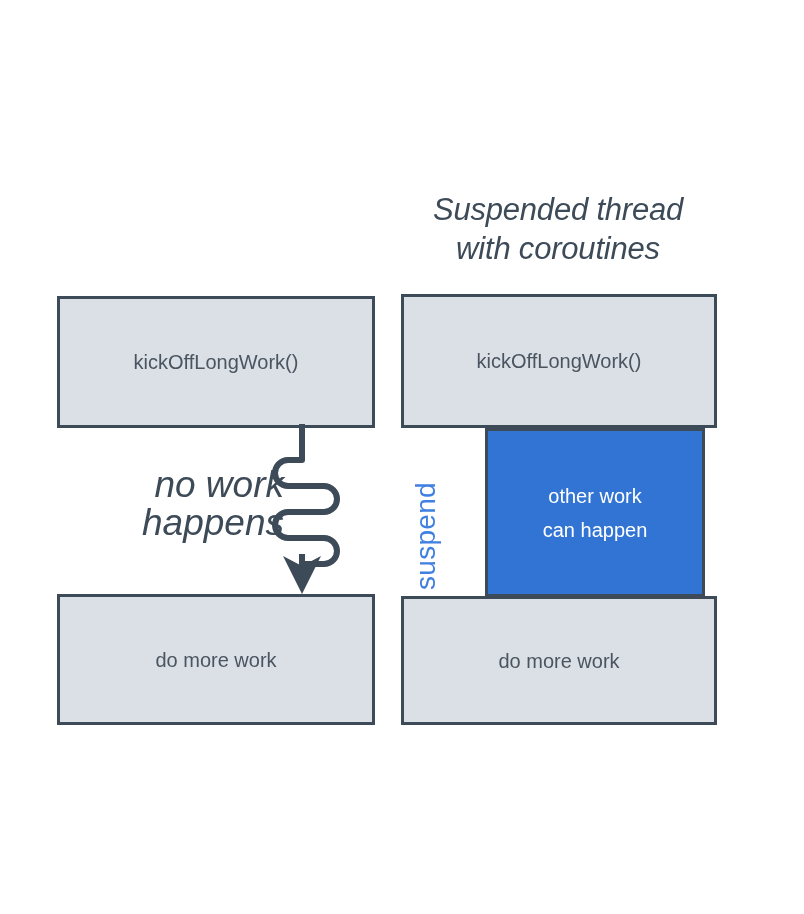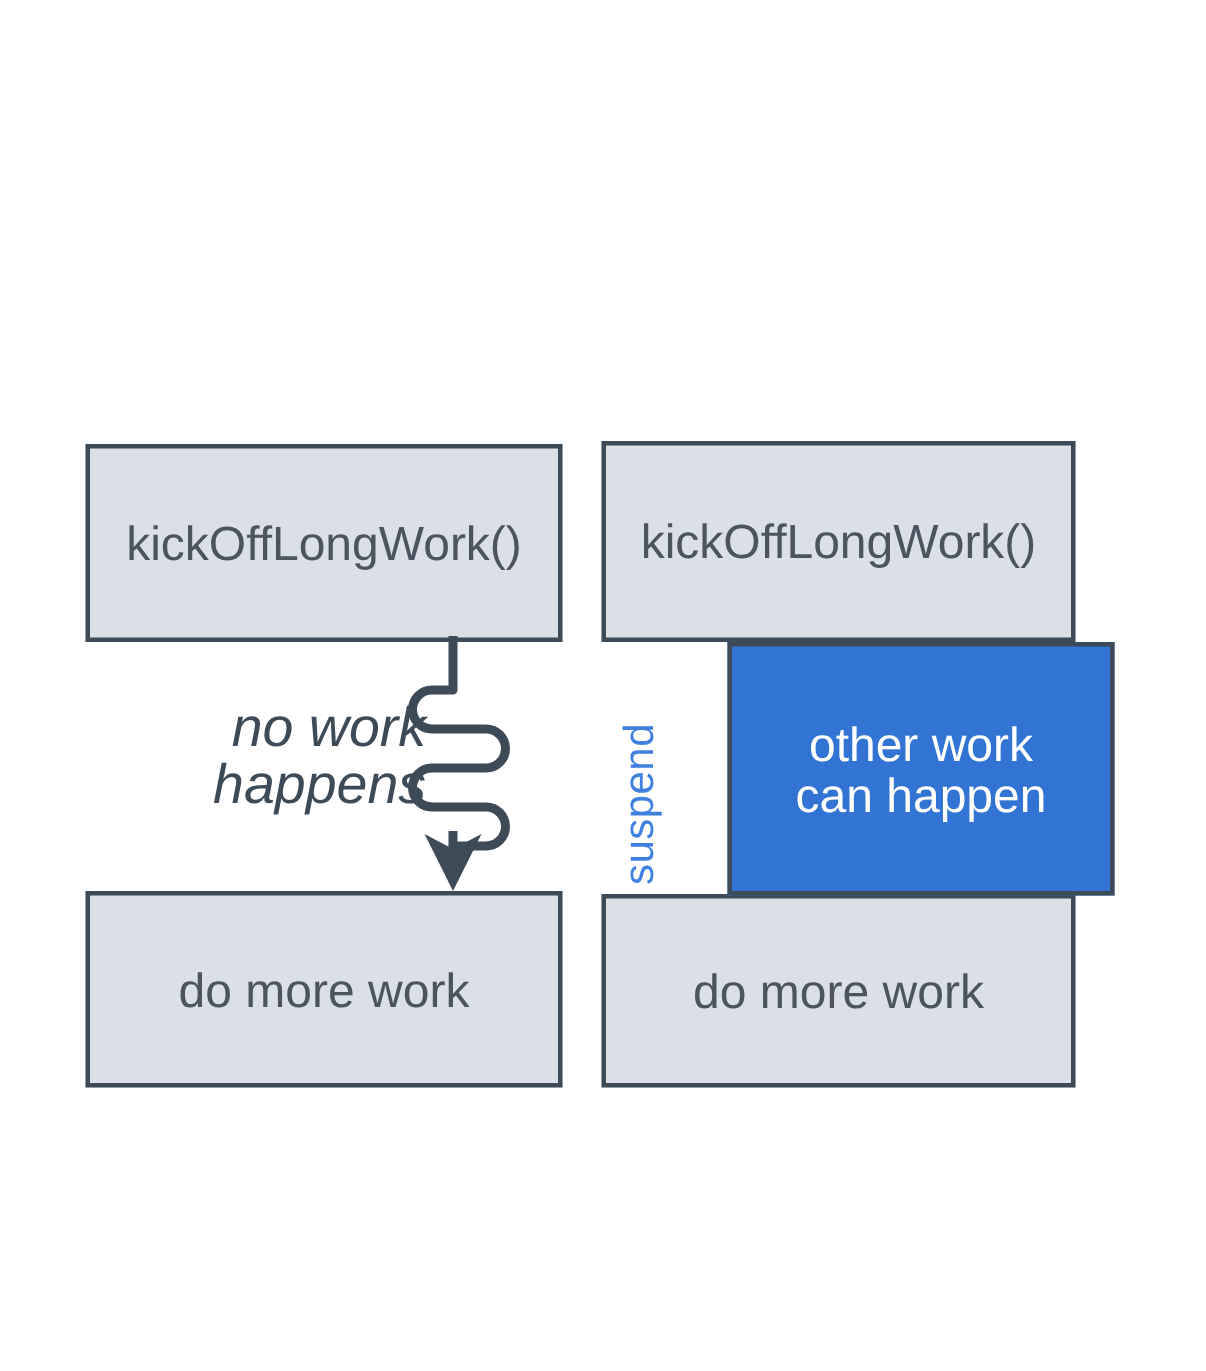--- a/index.html
+++ b/index.html
@@ -39,21 +39,21 @@
   #title-right { left: 390px; top: 190px; width: 336px; }
 
   
   .box {
     position: absolute;
     box-sizing: border-box;
     border: 3px solid #3d4a57;
     display: flex;
     align-items: center;
     justify-content: center;
-    font-size: 32px;
+    font-size: 20px;
     color: #4a5560;
     text-align: center;
     line-height: 34px;
     white-space: pre-line;
   }
   .box.gray {
     background: #dbdfe6;
   }
   .box.blue {
     background: #3274d4;
@@ -61,21 +61,21 @@
     z-index: 5;
   }
 
   
   #box-left-top    { left: 57px;  top: 296px; width: 318px; height: 132px; }
   #box-left-bottom { left: 57px;  top: 594px; width: 318px; height: 131px; }
 
   
   #box-right-top    { left: 401px; top: 294px; width: 316px; height: 134px; }
   #box-right-bottom { left: 401px; top: 596px; width: 316px; height: 129px; }
-  #box-other-work   { left: 485px; top: 428px; width: 258px; height: 169px; }
+  #box-other-work   { left: 485px; top: 428px; width: 220px; height: 169px; }
 
   
   #label-no-work {
     position: absolute;
     left: 104px;
     top: 466px;
     width: 180px;
     font-style: italic;
     font-size: 37px;
     line-height: 38px;
@@ -119,20 +119,22 @@
     height: 176px;
     z-index: 2;
   }
 </style>
 </head>
 <body>
 
 <div class="canvas">
 
 
+  <div id="title-right" class="col-title">Suspended thread
+with coroutines</div>
 
   <div id="box-left-top" class="box gray">kickOffLongWork()</div>
 
   <div id="label-no-work">no work
 happens</div>
 
   <svg id="squiggle-arrow" viewBox="0 0 80 176">
 
     <path d="M 34 0
              L 34 36

